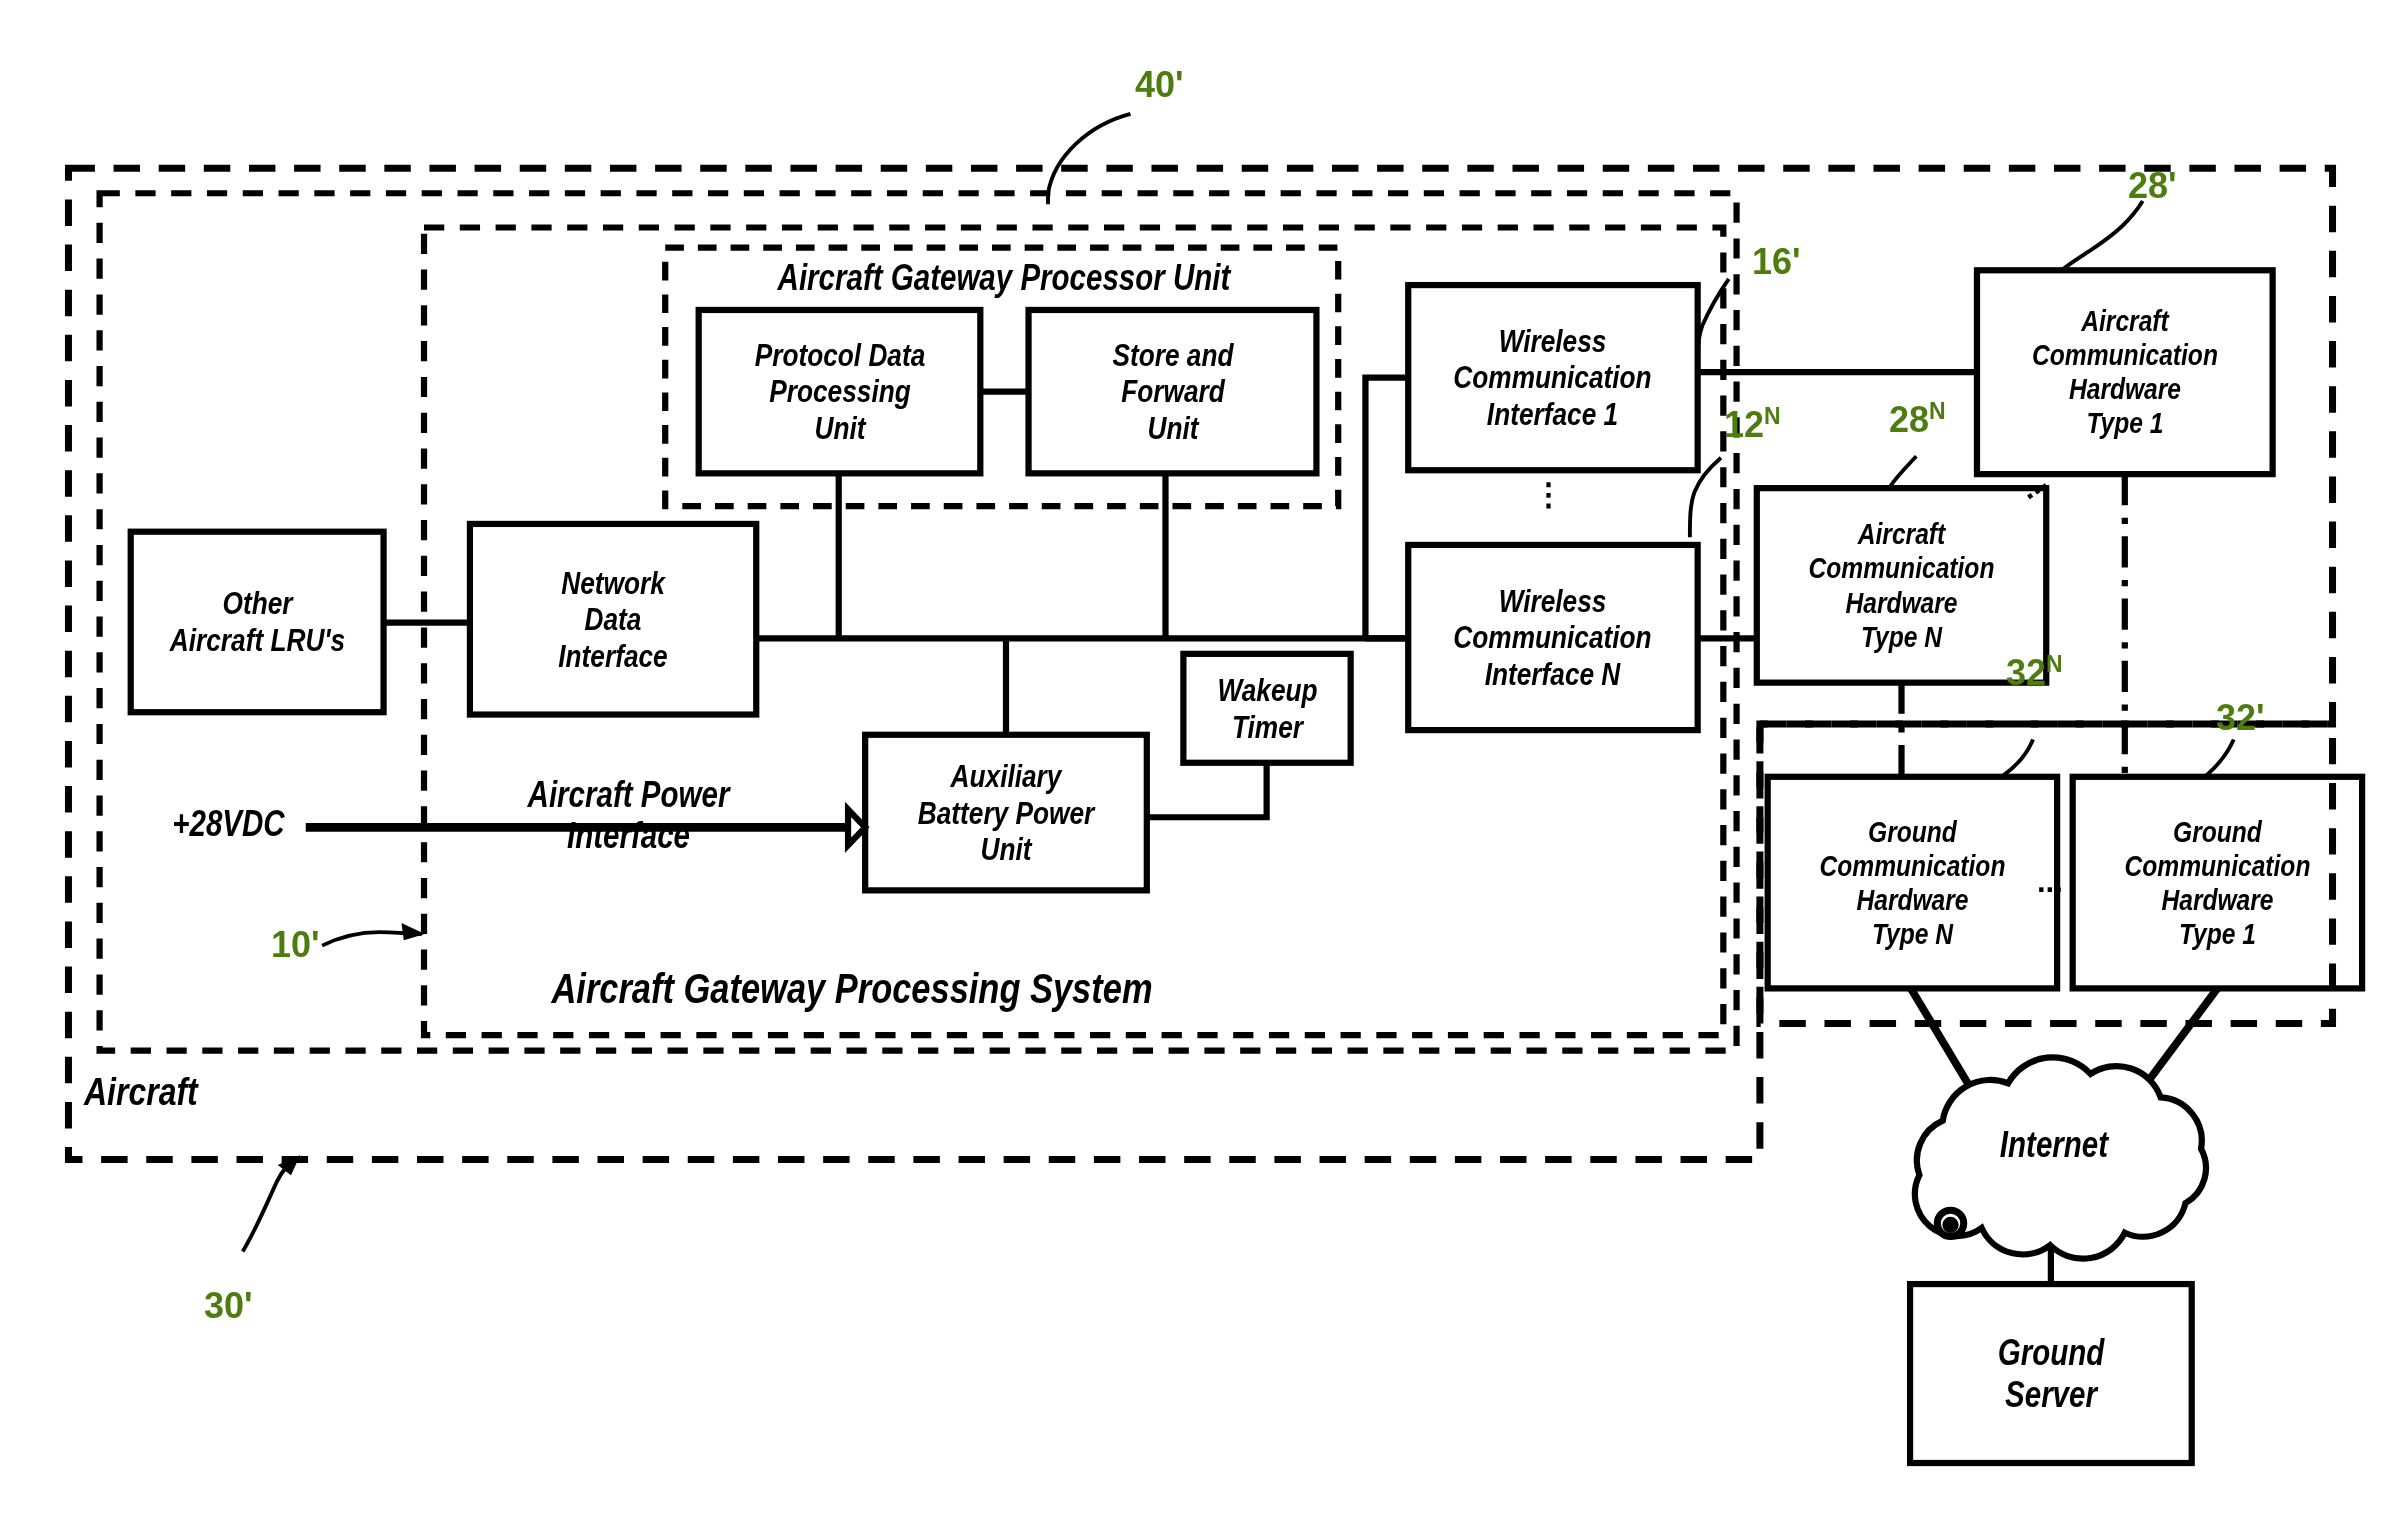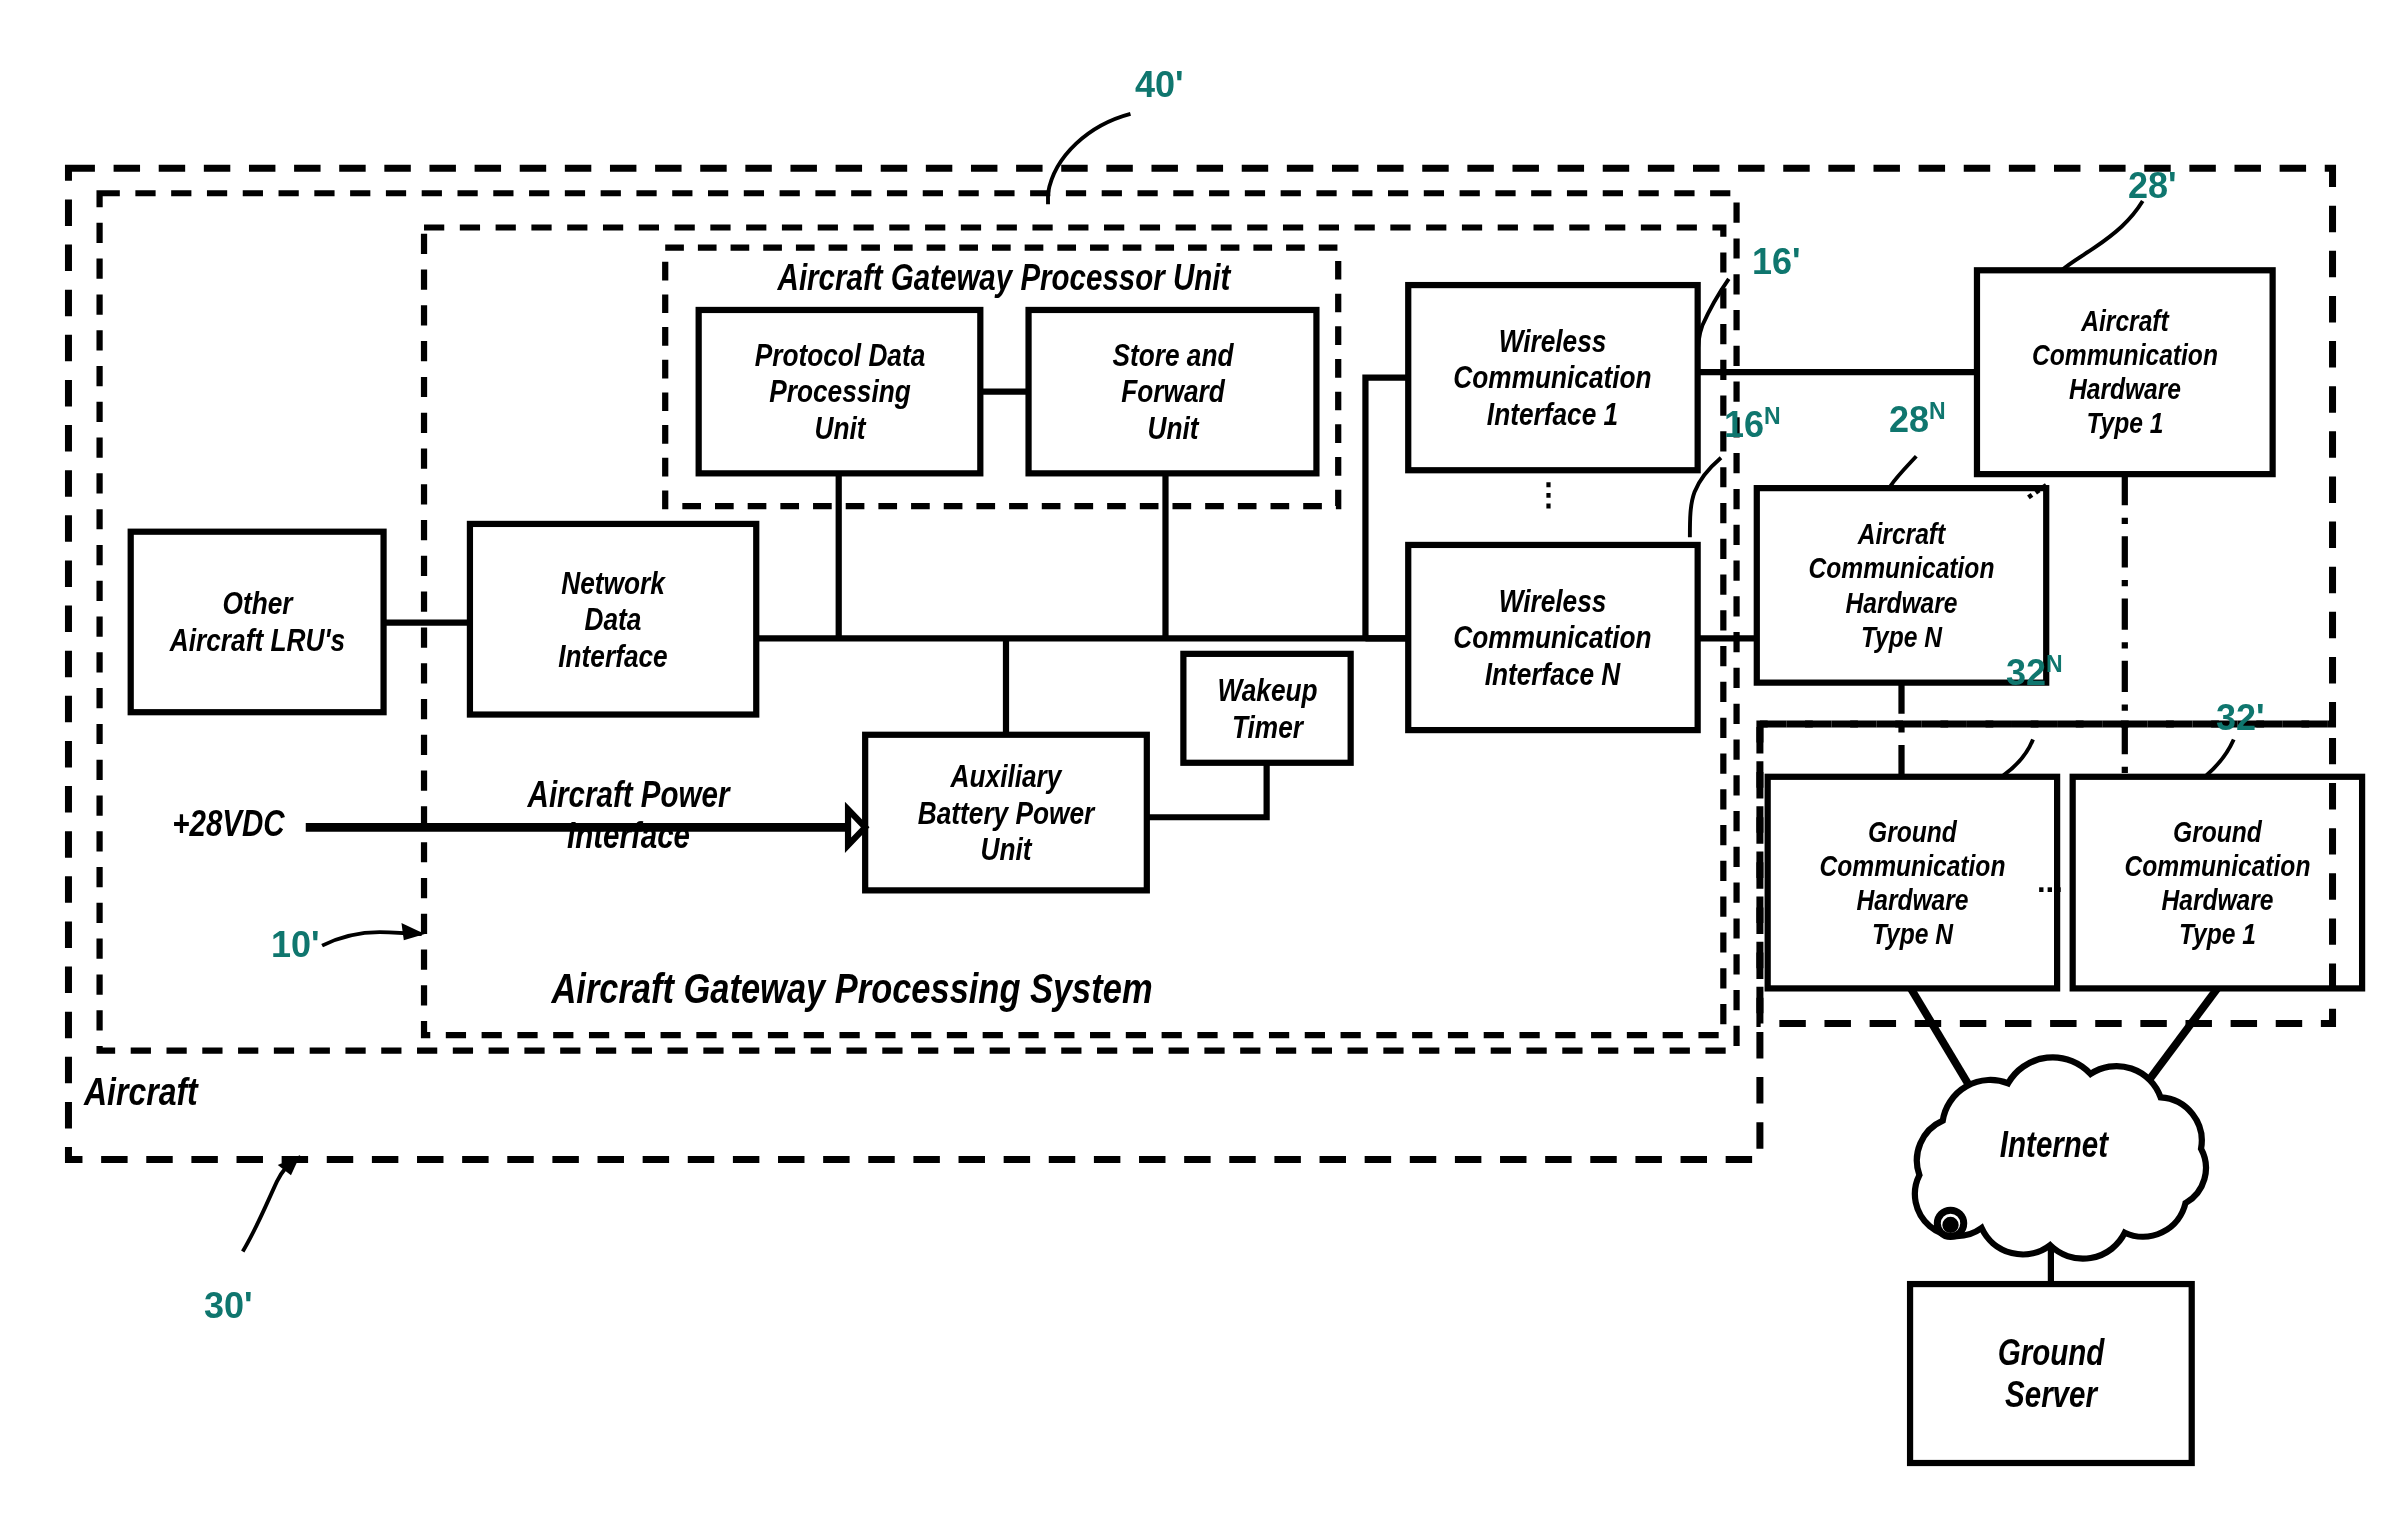--- a/index.html
+++ b/index.html
@@ -6,21 +6,21 @@
   body{font-family:"Liberation Sans",sans-serif;}
   #stage{position:relative;width:2401px;height:1524px;background:#fff;overflow:hidden;}
   #stage svg{position:absolute;left:0;top:0;width:2401px;height:1524px;}
   .lbl{position:absolute;font-style:italic;font-weight:bold;color:#000;
        font-family:"Liberation Sans",sans-serif;text-align:center;
        line-height:1.14;transform:scaleX(0.82);transform-origin:center center;
        white-space:pre-line;}
   .boxtext{font-size:32px;}
   .bigtext{font-size:36px;}
   .ref{position:absolute;font-style:normal;font-weight:bold;font-size:36px;
-       color:#0f766e;font-family:"Liberation Sans",sans-serif;white-space:nowrap;}
+       color:#4d7c0f;font-family:"Liberation Sans",sans-serif;white-space:nowrap;}
   .ref sup{font-size:23px;vertical-align:super;font-weight:bold;}
   .ctr{display:flex;align-items:center;justify-content:center;}
   .vdots{position:absolute;font-size:31px;font-weight:bold;color:#000;line-height:0.5;text-align:center;}
   .hdots{position:absolute;font-size:31px;font-weight:bold;color:#000;}
 </style>
 </head>
 <body>
 
 <div id="stage">
 
@@ -177,21 +177,21 @@
   <div class="lbl" style="left:424px;top:965px;width:856px;height:47px;font-size:42px;">Aircraft Gateway Processing System</div>
 
   <div class="lbl" style="left:84px;top:1070px;width:249px;height:44px;font-size:39px;text-align:left;transform-origin:left center;">Aircraft</div>
 
   <div class="ref" style="left:1135px;top:64px;">40'</div>
 
   <div class="ref" style="left:2128px;top:165px;">28'</div>
 
   <div class="ref" style="left:1752px;top:241px;text-align:center;">16'</div>
 
-  <div class="ref" style="left:1724px;top:403px;"><span>16</span><sup>N</sup></div>
+  <div class="ref" style="left:1724px;top:403px;"><span>12</span><sup>N</sup></div>
 
   <div class="ref" style="left:1889px;top:398px;"><span>28</span><sup>N</sup></div>
 
   <div class="ref" style="left:2006px;top:651px;"><span>32</span><sup>N</sup></div>
 
   <div class="ref" style="left:2216px;top:685px;margin-top:12px;">32'</div>
 
   <div class="ref" style="left:271px;top:924px;">10'</div>
 
   <div class="ref" style="left:204px;top:1245px;margin-top:40px;">30'</div>

